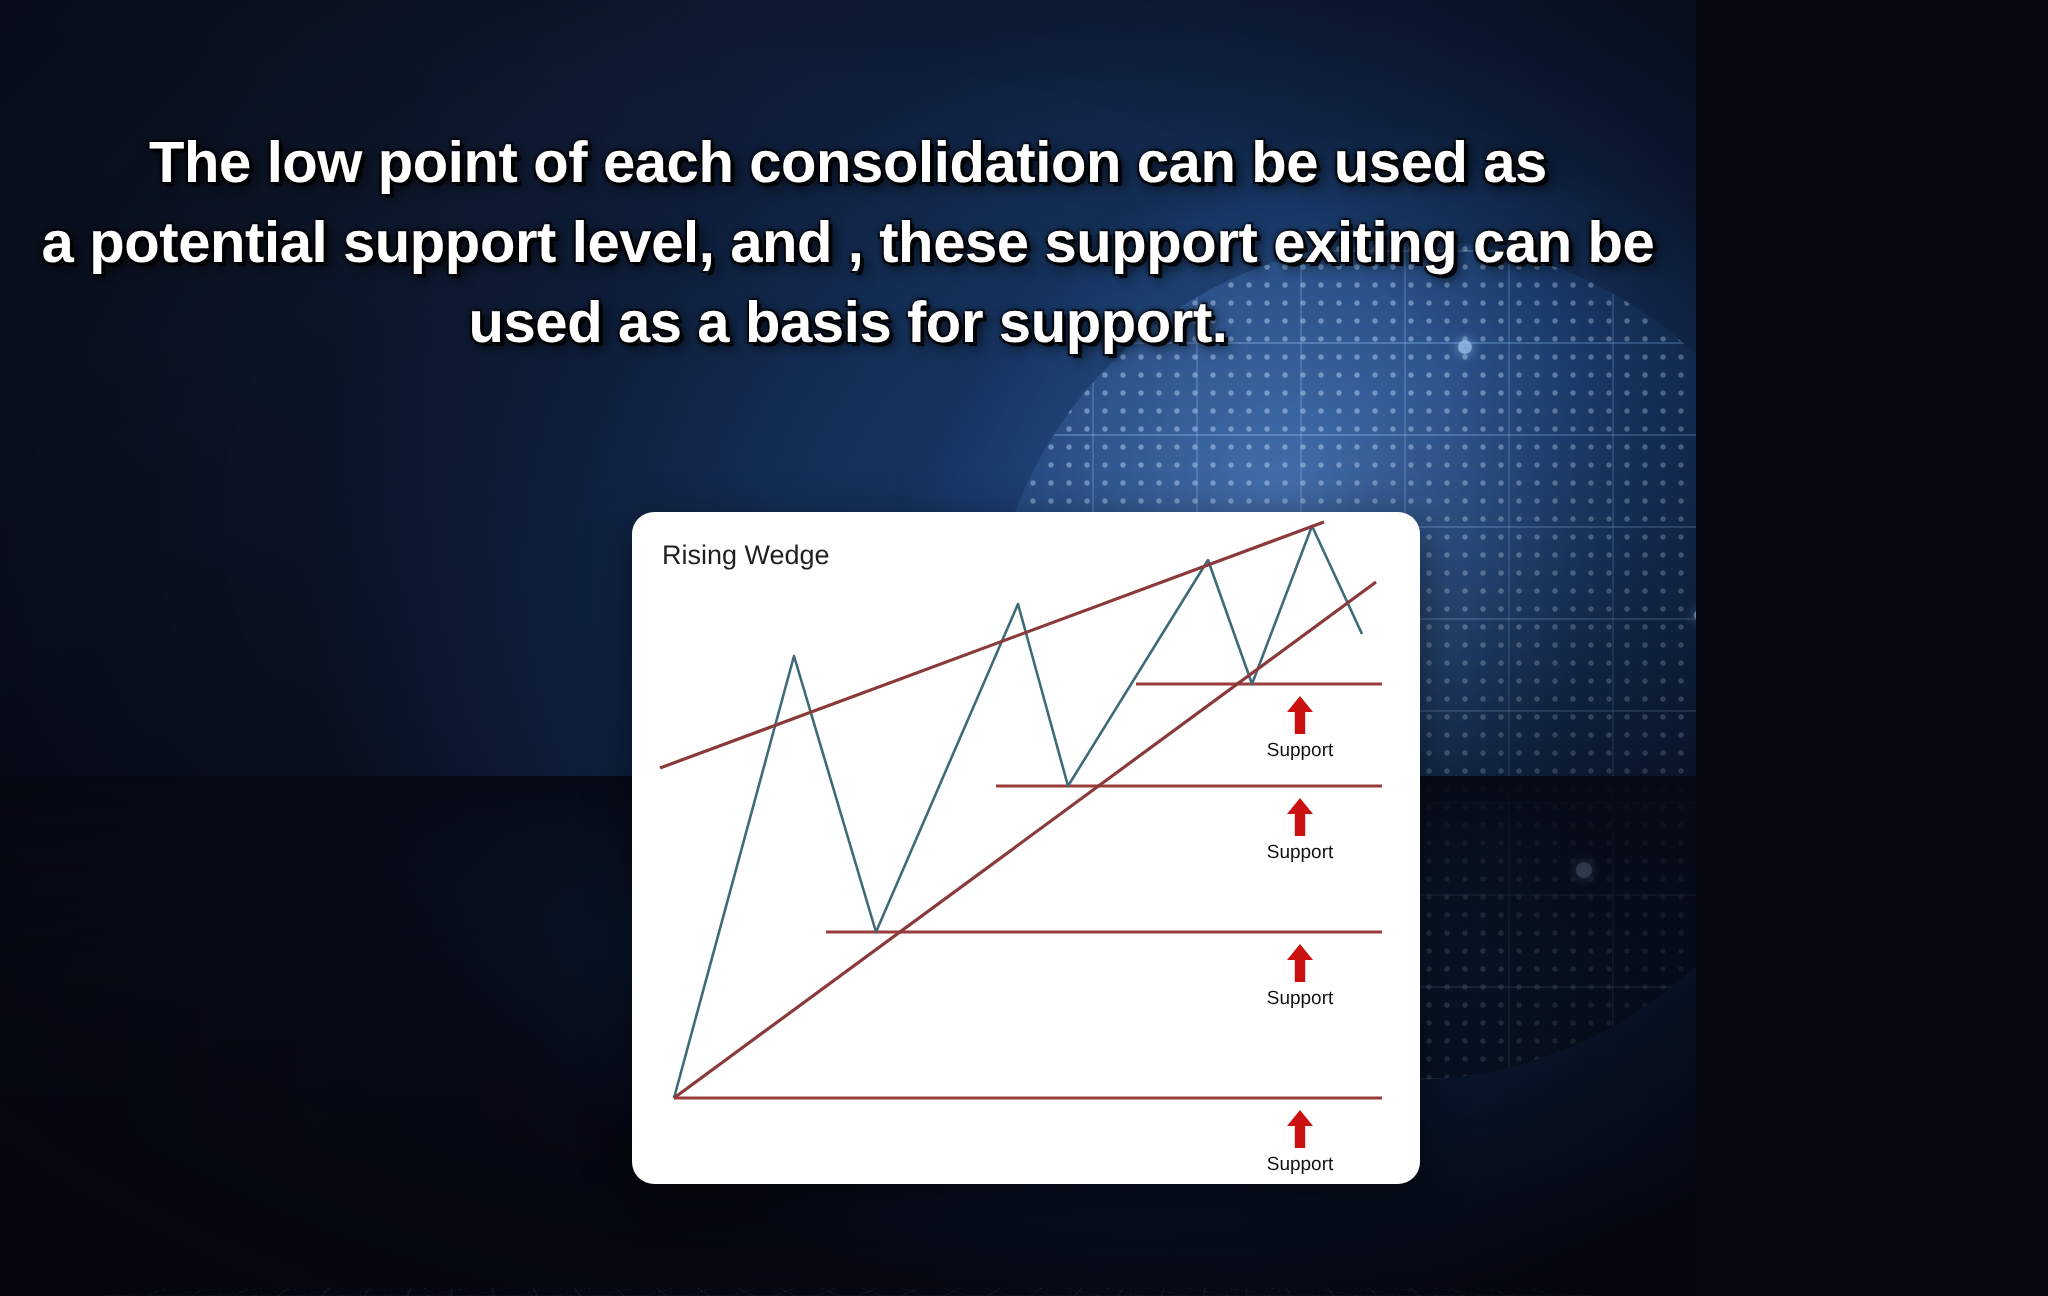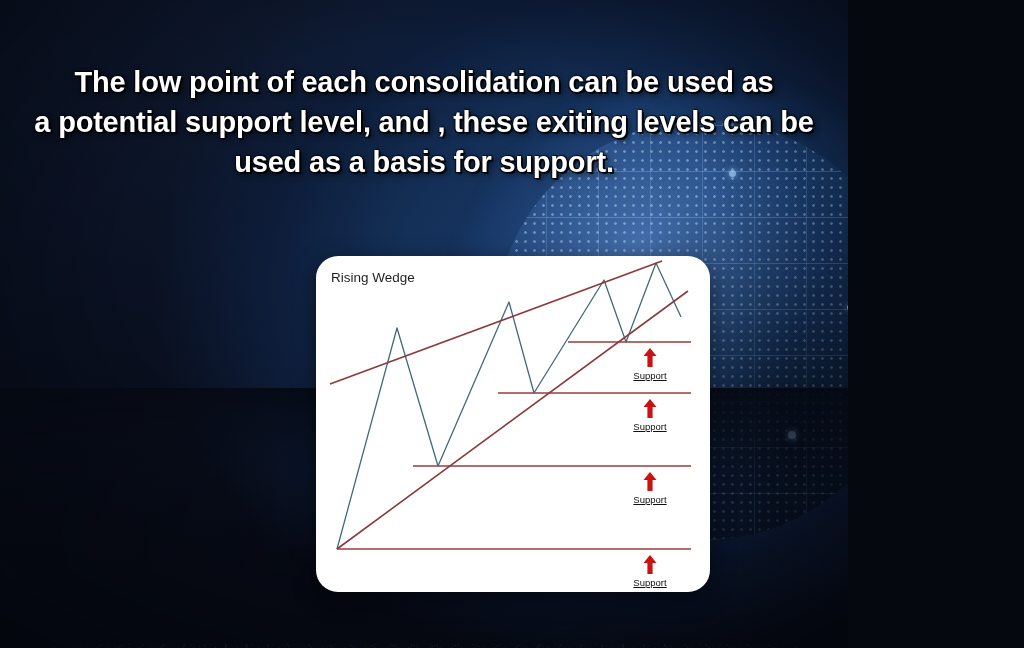--- a/index.html
+++ b/index.html
@@ -147,21 +147,21 @@
   .headline .line { display: block; white-space: nowrap; }
 
   
   .chart-card {
     position: absolute;
     left: 316px;
     top: 256px;
     width: 394px;
     height: 336px;
     background: #ffffff;
-    border-radius: 22px;
+    border-radius: 11px;
     box-shadow: 0 6px 22px rgba(0,0,0,0.55);
     overflow: hidden;
   }
   .chart-title {
     position: absolute;
     left: 15px;
     top: 14px;
     font-size: 13.5px;
     color: #1f1f1f;
     font-family: "Liberation Sans", sans-serif;
@@ -172,21 +172,20 @@
     width: 394px;
     height: 336px;
   }
   .sup-label {
     position: absolute;
     font-size: 9.5px;
     color: #111111;
     font-family: "Liberation Sans", sans-serif;
     transform: translateX(-50%);
     white-space: nowrap;
-    text-decoration: underline;
   }
 </style>
 </head>
 <body>
 
 <div id="stage">
 
   <div class="bg-base"></div>
 
   <div class="globe-wrap">
@@ -204,21 +203,21 @@
     <span class="net-node" style="left:38%;top:88%;width:4px;height:4px;"></span>
   </div>
 
   <div class="hex-floor"></div>
   <div class="floor-glow"></div>
   <div class="hex-fade"></div>
   <div class="bg-vignette"></div>
 
   <div class="headline">
     <span class="line">The low point of each consolidation can be used as</span>
-    <span class="line">a potential support level, and , these exiting levels can be</span>
+    <span class="line">a potential support level, and , these support exiting can be</span>
     <span class="line">used as a basis for support.</span>
   </div>
 
   <div class="chart-card">
     <div class="chart-title">Rising Wedge</div>
     <svg class="chart-svg" viewBox="0 0 394 336" preserveAspectRatio="none">
       <g id="support-lines">
           <line x1="252" y1="86" x2="375" y2="86" stroke="#9c3b3b" stroke-width="1.4"></line>
           <line x1="182" y1="137" x2="375" y2="137" stroke="#9c3b3b" stroke-width="1.4"></line>
           <line x1="97" y1="210" x2="375" y2="210" stroke="#9c3b3b" stroke-width="1.4"></line>

